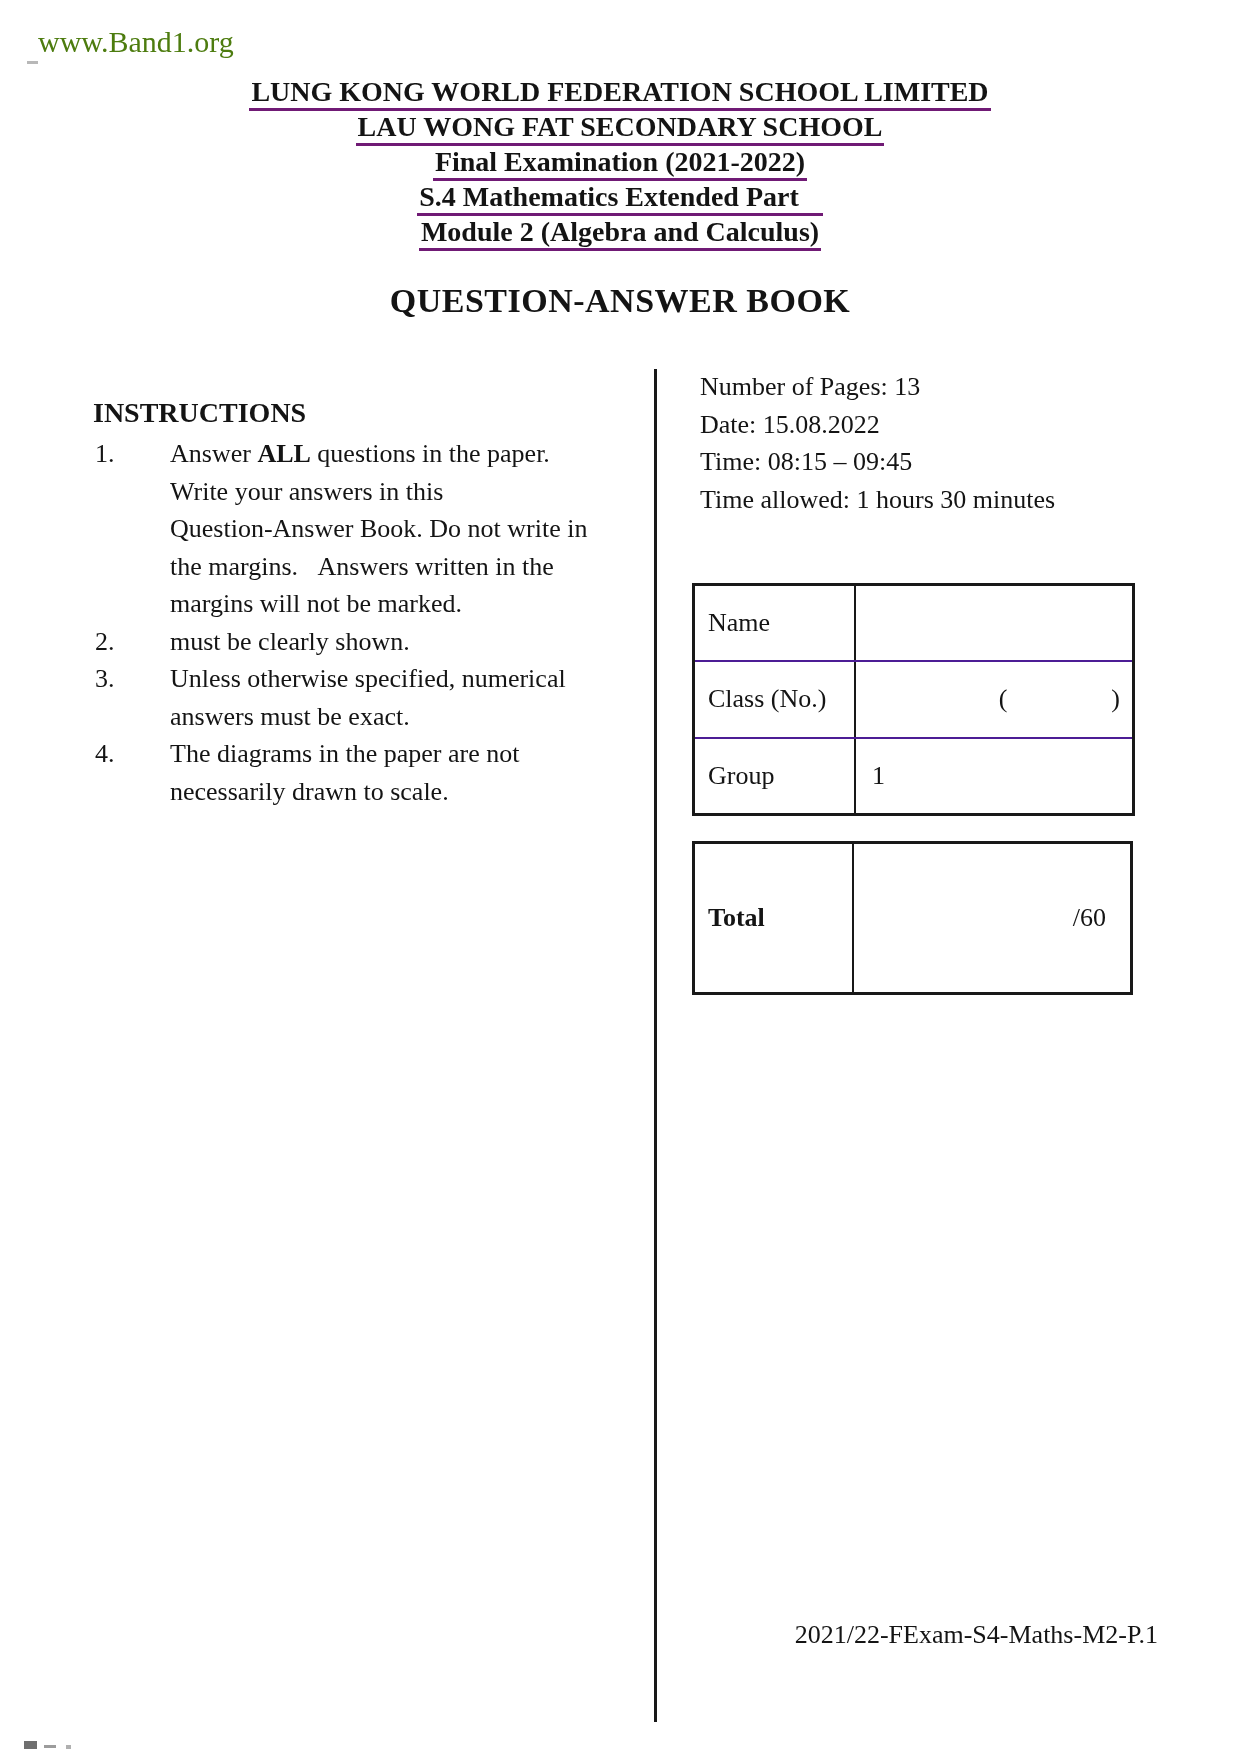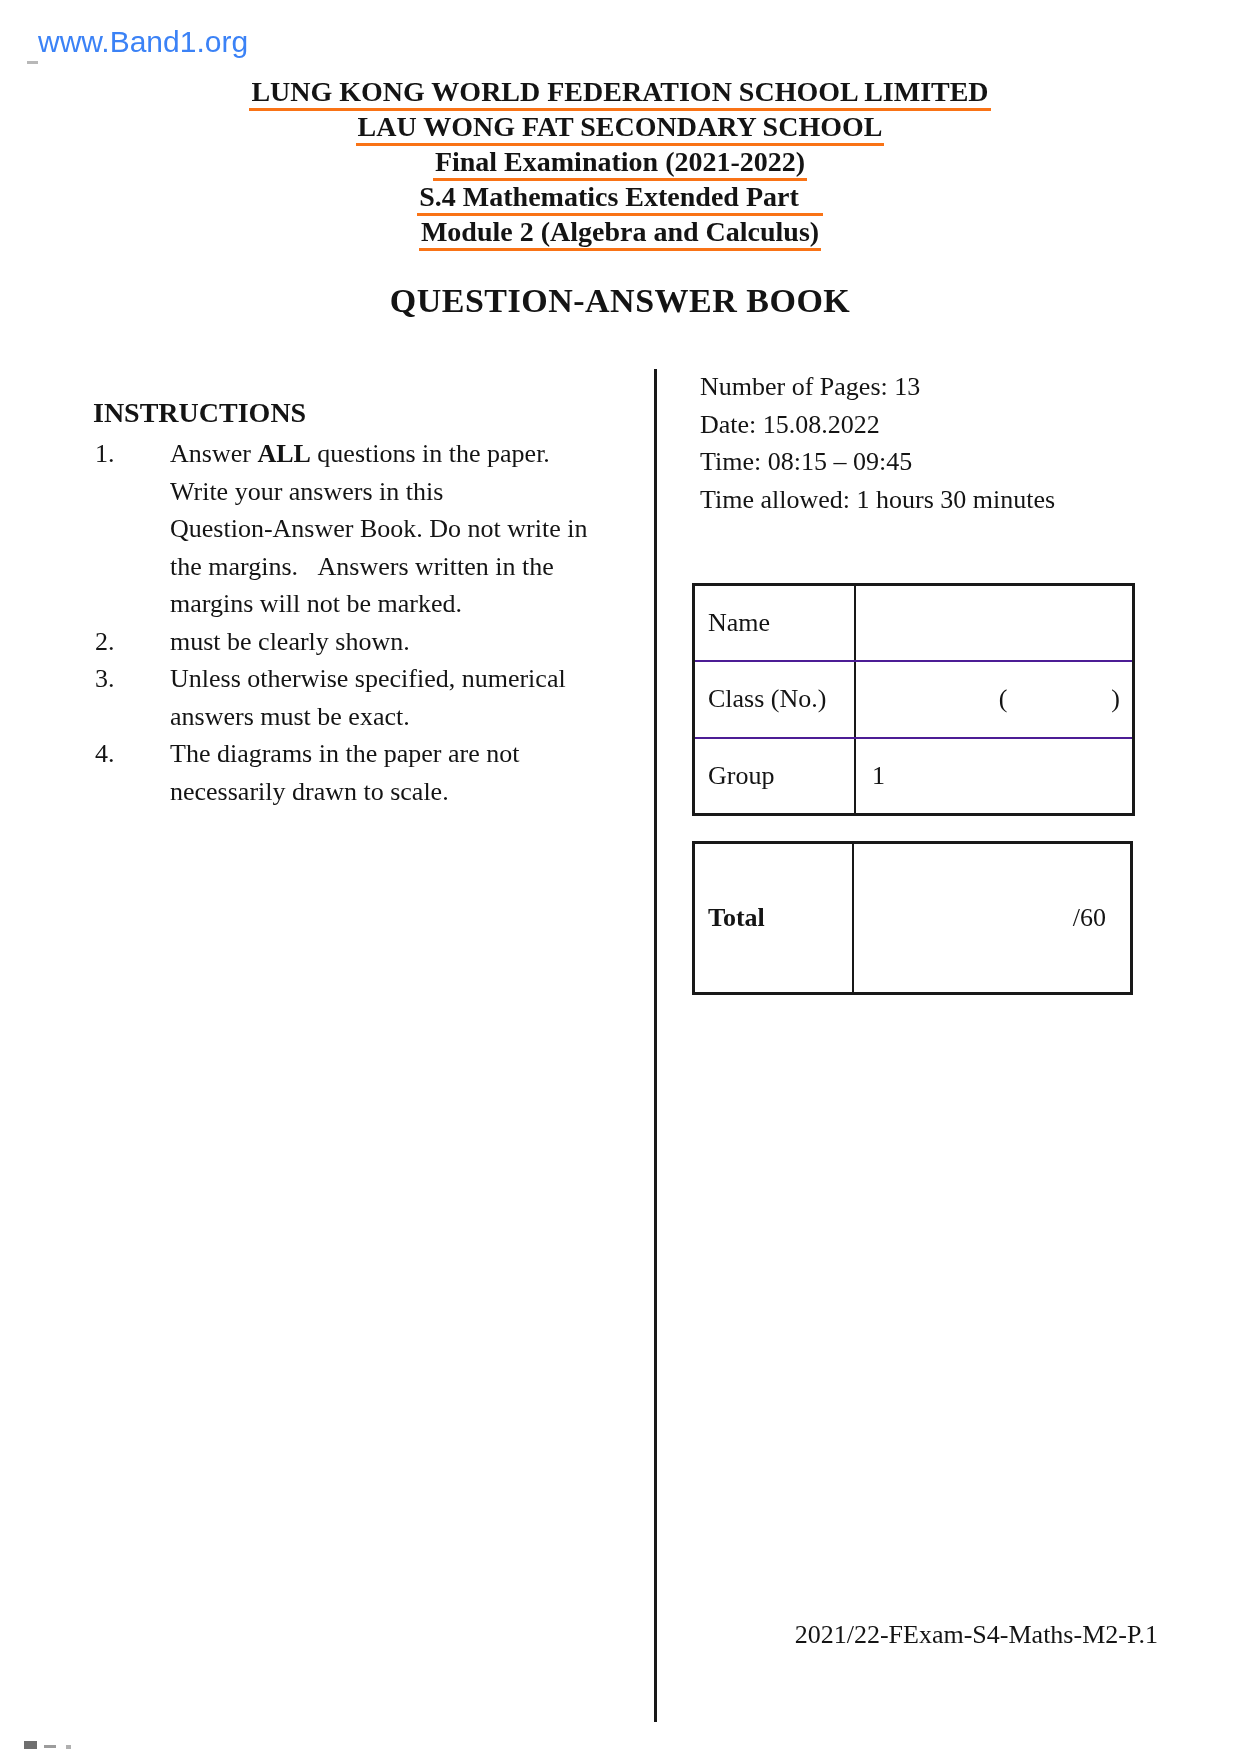--- a/index.html
+++ b/index.html
@@ -4,29 +4,29 @@
 <style>
   html,body { margin:0; padding:0; background:#e8e8e8; }
   .page {
     position:relative; width:1240px; height:1754px; margin:0 auto;
     background:#ffffff; color:#141414; overflow:hidden;
     font-family:"Liberation Serif", serif;
   }
   
   .watermark {
     position:absolute; left:38px; top:25px;
-    font-family:Liberation Sans, sans-serif; font-size:30px; color:#3b82f6;
+    font-family:Liberation Serif, serif; font-size:30px; color:#4d7c0f;
   }
   .dash-top { position:absolute; left:27px; top:61px; width:11px; height:3px; background:#b8b8b8; }
 
   
   .header { position:absolute; top:74px; left:0; width:1240px; text-align:center;
             font-weight:bold; font-size:28px; }
   .hline { height:35px; line-height:35px; }
-  .hline span { display:inline-block; line-height:31px; border-bottom:3px solid #f97316; padding:0 2px 1px 2px; }
+  .hline span { display:inline-block; line-height:31px; border-bottom:3px solid #701a75; padding:0 2px 1px 2px; }
   .hline span.u-ext { padding-right:24px; }
 
   .book-title { position:absolute; top:282px; left:0; width:1240px; text-align:center;
                 font-weight:bold; font-size:34px; line-height:38px; letter-spacing:0.5px; }
 
   
   .vdivider { position:absolute; left:654px; top:369px; width:3px; height:1353px; background:#181818; }
 
   
   .ins-heading { position:absolute; left:93px; top:397px; font-weight:bold; font-size:28px; }

